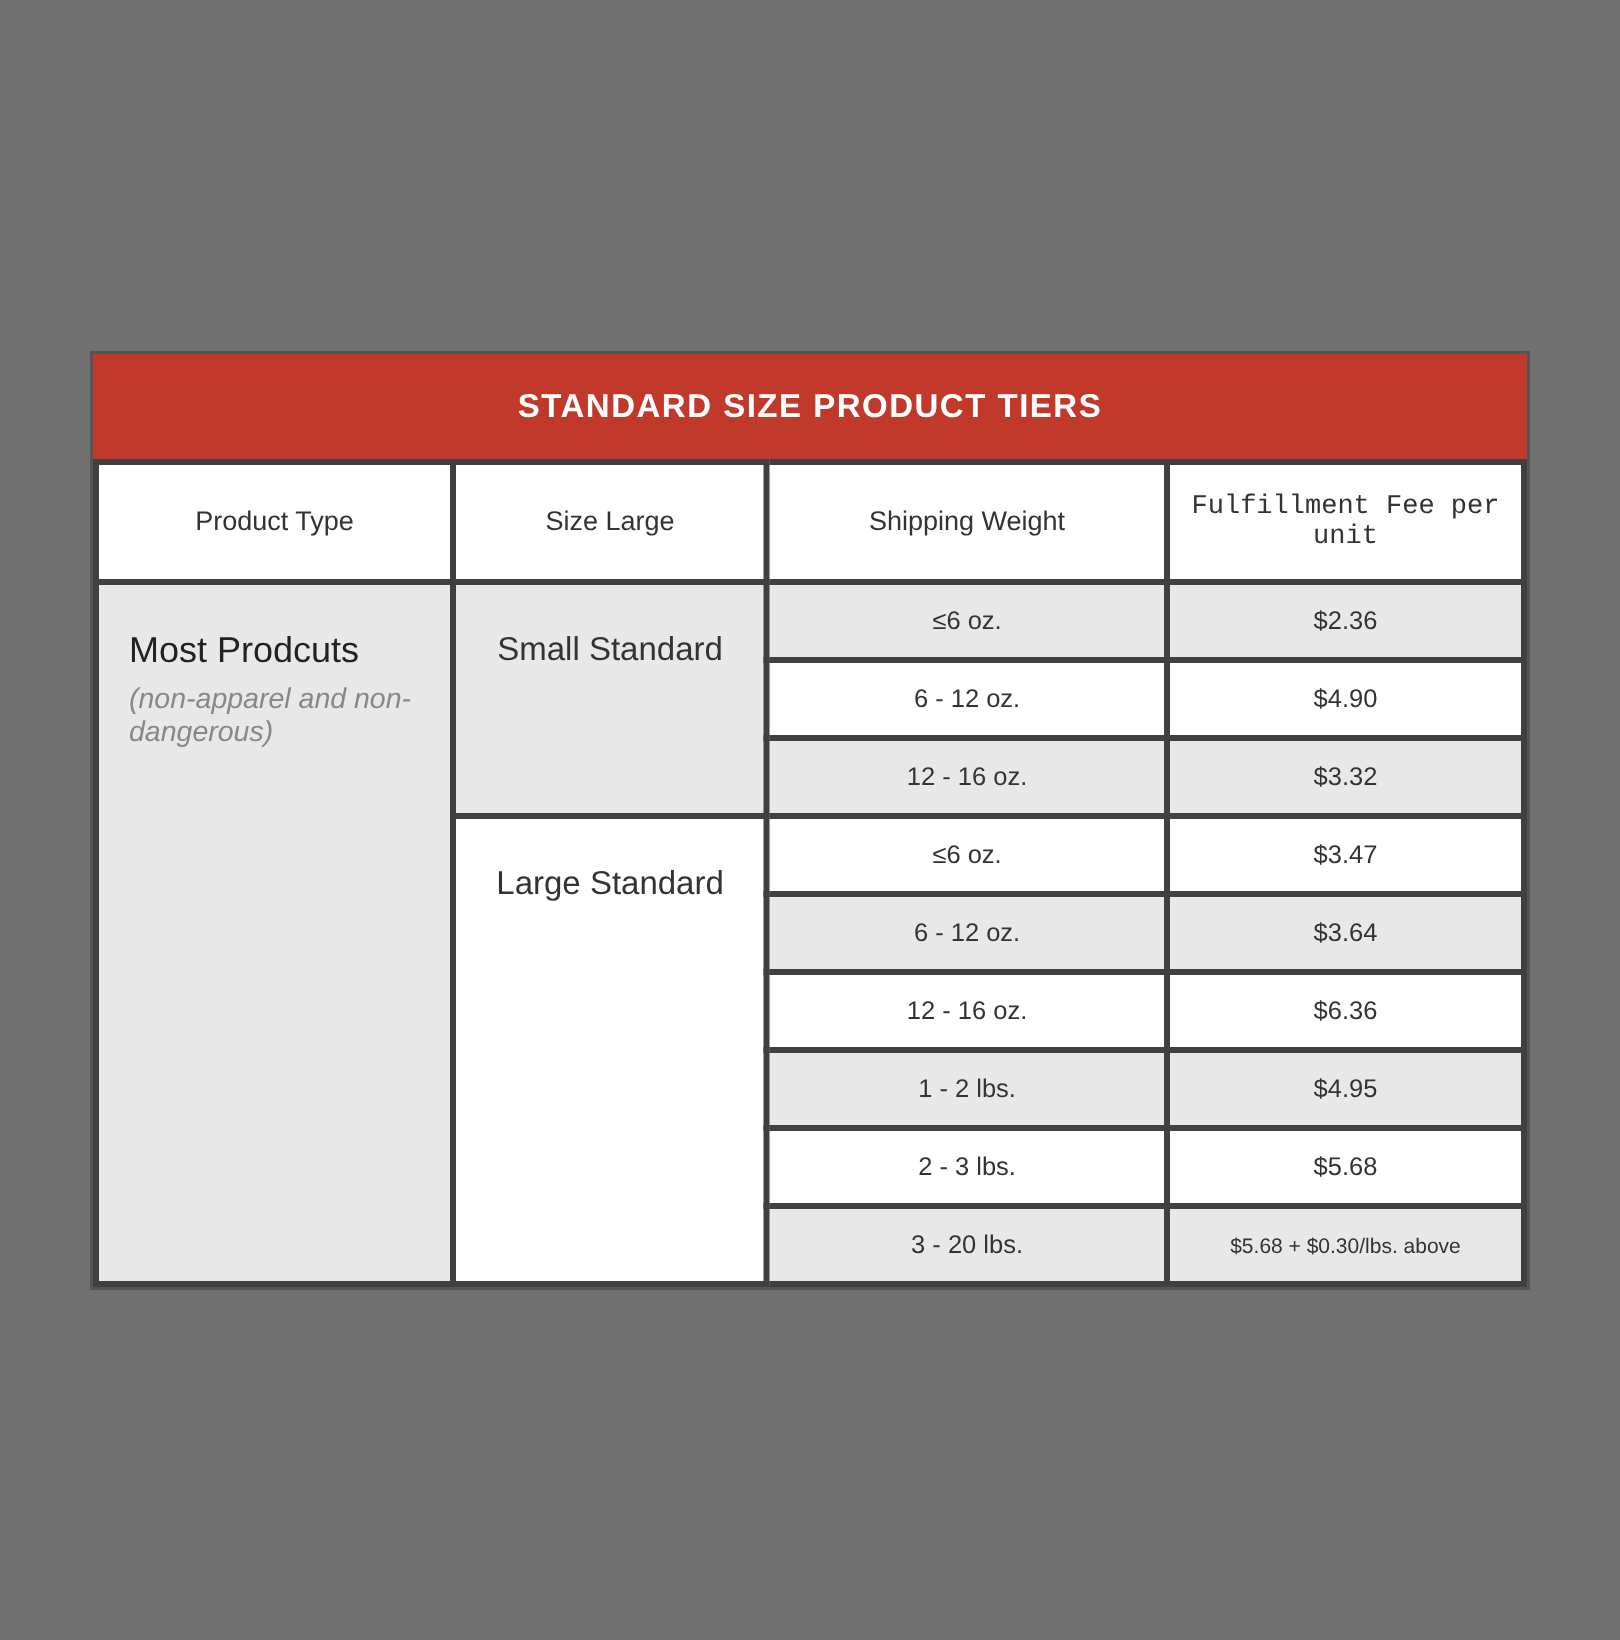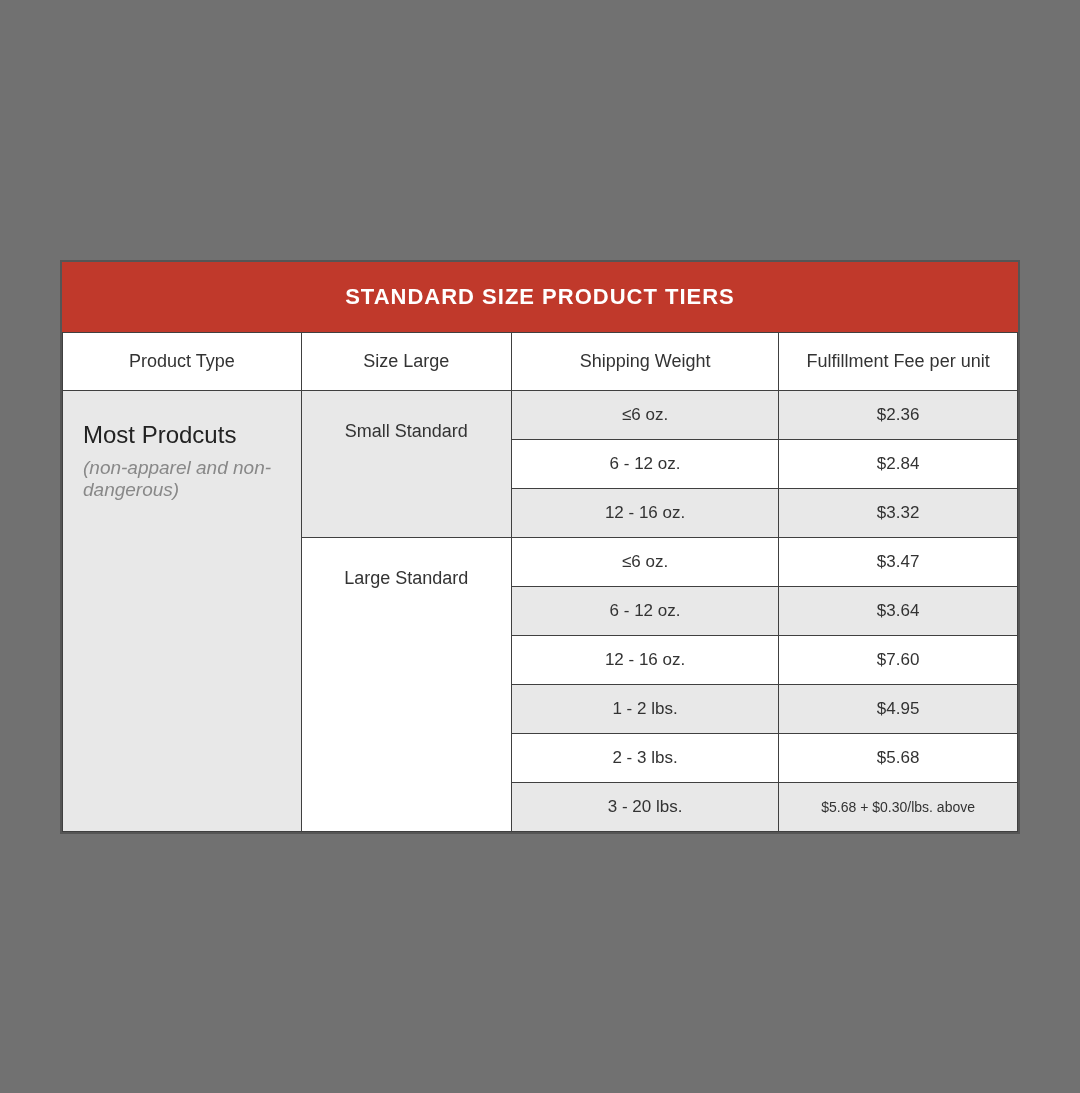--- a/index.html
+++ b/index.html
@@ -29,39 +29,39 @@
       font-weight: bold;
       letter-spacing: 1px;
     }
 
     table {
       width: 100%;
       border-collapse: collapse;
     }
 
     th, td {
-      border: 1px solid #404040;
+      border: 4px solid #404040;
       text-align: center;
       vertical-align: middle;
       padding: 14px 10px;
       font-size: 17px;
       color: #333;
     }
 
     thead th {
       background-color: #fff;
       font-weight: normal;
       font-size: 18px;
       padding: 18px 10px;
     }
 
     .col-product { width: 25%; }
     .col-size    { width: 22%; }
     .col-weight  { width: 28%; border-radius: 21px; }
-    .col-fee     { width: 25%; }
+    .col-fee     { width: 25%; font-family: Liberation Mono, monospace; }
 
     .product-type-cell {
       text-align: left;
       padding-left: 20px;
       vertical-align: top;
       padding-top: 30px;
     }
 
     .product-main {
       font-size: 24px;
@@ -72,21 +72,21 @@
 
     .product-sub {
       font-size: 19px;
       color: #888;
       font-style: italic;
     }
 
     .size-tier-cell {
       vertical-align: top;
       padding-top: 30px;
-      font-size: 18px;
+      font-size: 22px;
     }
 
     .row-shaded td {
       background-color: #e8e8e8;
     }
 
     .row-white td {
       background-color: #ffffff;
     }
 
@@ -113,38 +113,38 @@
           <td rowspan="9" class="product-type-cell">
             <div class="product-main">Most Prodcuts</div>
             <div class="product-sub">(non-apparel and non-dangerous)</div>
           </td>
           <td rowspan="3" class="size-tier-cell">Small Standard</td>
           <td>≤6 oz.</td>
           <td>$2.36</td>
         </tr>
         <tr class="row-white">
           <td>6 - 12 oz.</td>
-          <td>$2.84</td>
+          <td>$4.90</td>
         </tr>
         <tr class="row-shaded">
           <td>12 - 16 oz.</td>
           <td>$3.32</td>
         </tr>
         <tr class="row-white">
           <td rowspan="6" class="size-tier-cell">Large Standard</td>
           <td>≤6 oz.</td>
           <td>$3.47</td>
         </tr>
         <tr class="row-shaded">
           <td>6 - 12 oz.</td>
           <td>$3.64</td>
         </tr>
         <tr class="row-white">
           <td>12 - 16 oz.</td>
-          <td>$7.60</td>
+          <td>$6.36</td>
         </tr>
         <tr class="row-shaded">
           <td>1 - 2 lbs.</td>
           <td>$4.95</td>
         </tr>
         <tr class="row-white">
           <td>2 - 3 lbs.</td>
           <td>$5.68</td>
         </tr>
         <tr class="row-shaded">

